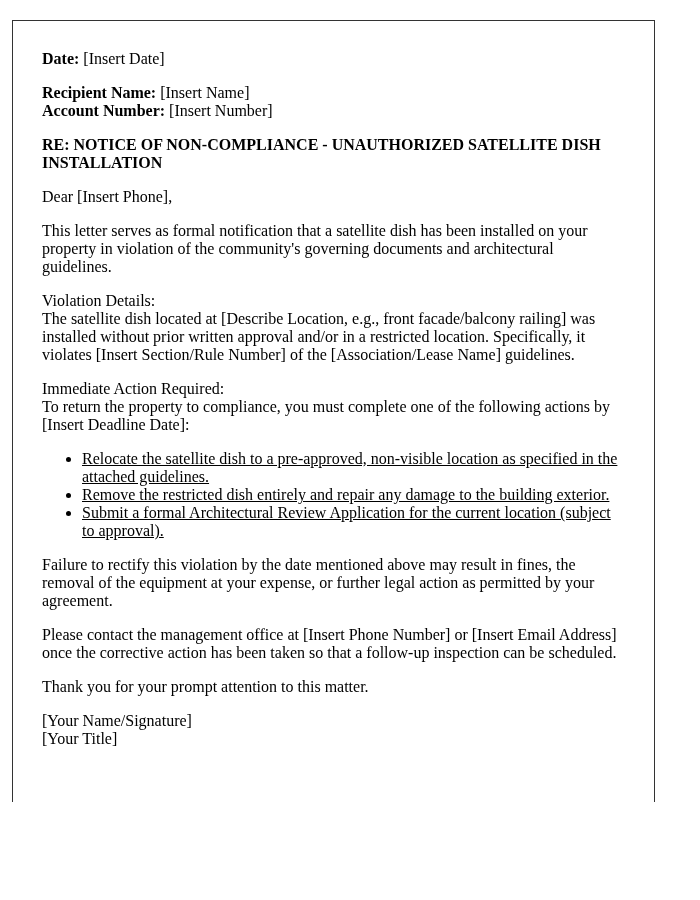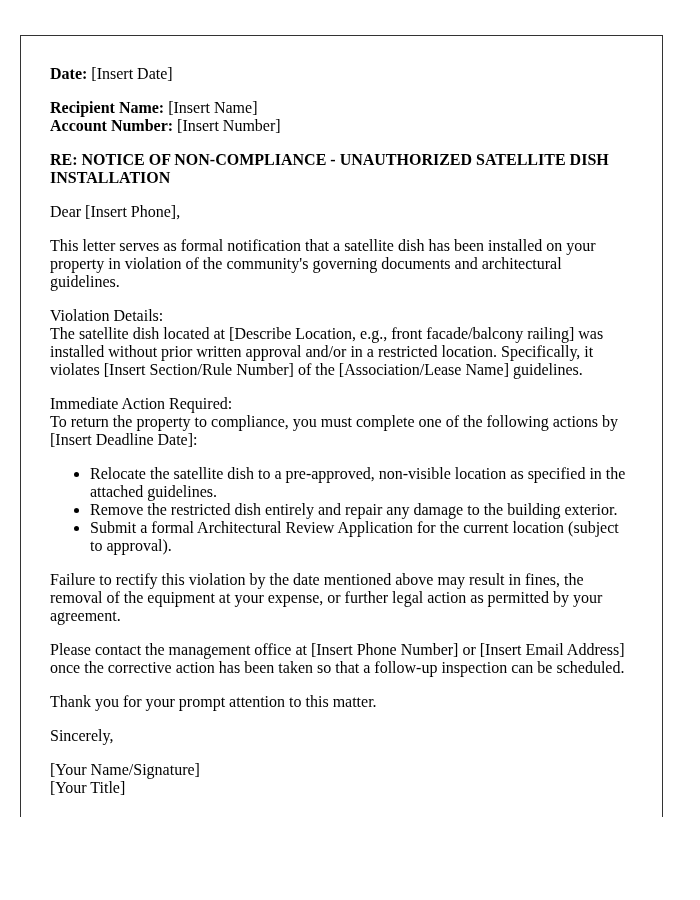--- a/index.html
+++ b/index.html
@@ -12,48 +12,48 @@
       height: 900px;
       position: relative;
       overflow: hidden;
       font-family: "Liberation Serif", "DejaVu Serif", serif;
       font-size: 16px;
       line-height: 18px;
       color: #000000;
     }
     .letter {
       position: absolute;
-      left: 20px;
+      left: 12px;
       top: 20px;
       width: 583px;
       height: 752px;
       padding: 29px 29px 0 29px;
       border-left: 1px solid #333333;
       border-right: 1px solid #333333;
       border-top: 1px solid #333333;
       overflow: hidden;
       box-sizing: content-box;
-      margin-top: 15px;
     }
     p {
       margin: 0 0 16px 0;
     }
     .field-line {
       display: block;
     }
     b, strong, .label {
       font-weight: bold;
     }
     .re-heading {
       font-weight: bold;
       margin: 0 0 16px 0;
     }
     ul {
       margin: 0 0 16px 0;
       padding-left: 40px;
+      text-decoration: underline;
     }
     ul li {
       margin: 0;
     }
     .section-title {
       font-weight: normal;
       display: block;
     }
   </style>
 </head>
@@ -91,20 +91,19 @@
     <li>Remove the restricted dish entirely and repair any damage to the building exterior.</li>
     <li>Submit a formal Architectural Review Application for the current location (subject to approval).</li>
   </ul>
 
   <p>Failure to rectify this violation by the date mentioned above may result in fines, the removal of the equipment at your expense, or further legal action as permitted by your agreement.</p>
 
   <p>Please contact the management office at [Insert Phone Number] or [Insert Email Address] once the corrective action has been taken so that a follow-up inspection can be scheduled.</p>
 
   <p>Thank you for your prompt attention to this matter.</p>
 
-  <p>Sincerely,</p>
 
   <p>
     <span class="field-line">[Your Name/Signature]</span>
     <span class="field-line">[Your Title]</span>
   </p>
 
 </div>
 
 </body></html>

